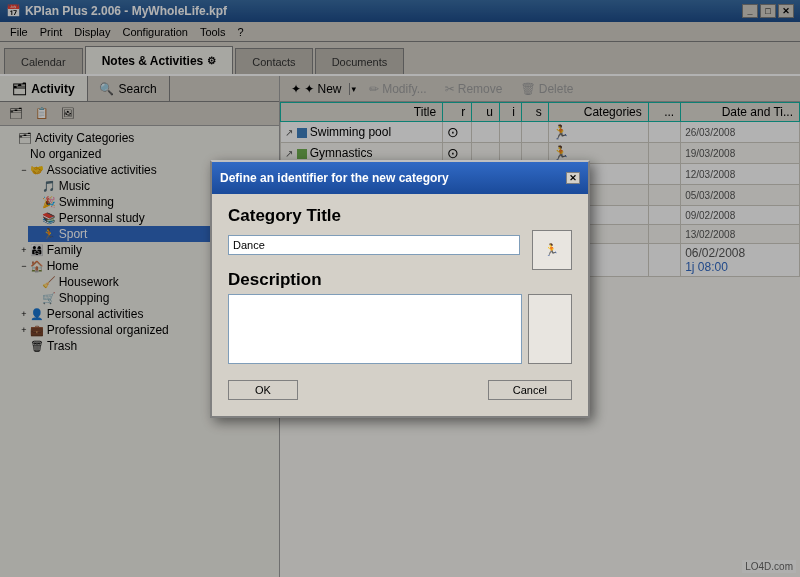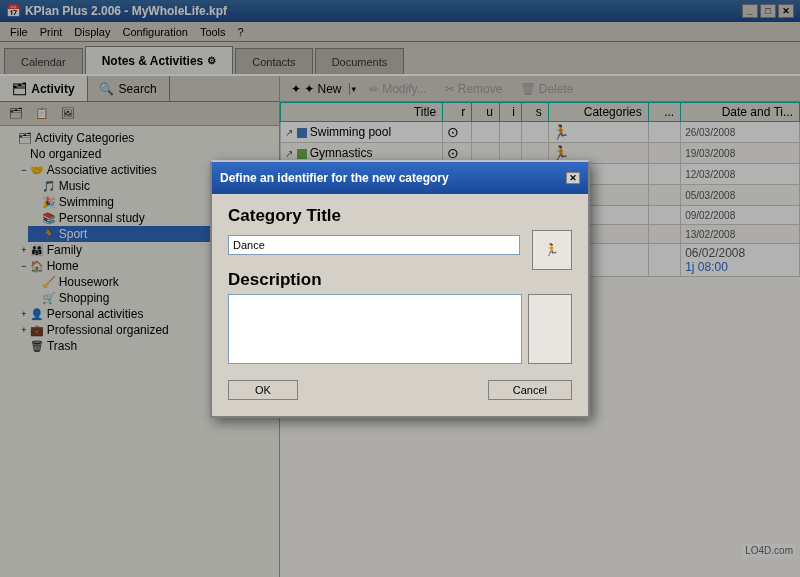--- a/index.html
+++ b/index.html
@@ -292,21 +292,21 @@
       padding: 3px 24px;
       border: 1px solid #808080;
       background: #d4d0c8;
       cursor: pointer;
       font-size: 11px;
       min-width: 70px;
     }
 
     .watermark {
       position: fixed;
-      bottom: 20px;
+      bottom: 4px;
       right: 4px;
       font-size: 10px;
       color: #666;
       background: rgba(255,255,255,0.7);
       padding: 1px 3px;
     }
   </style>
 </head>
 <body>
 

